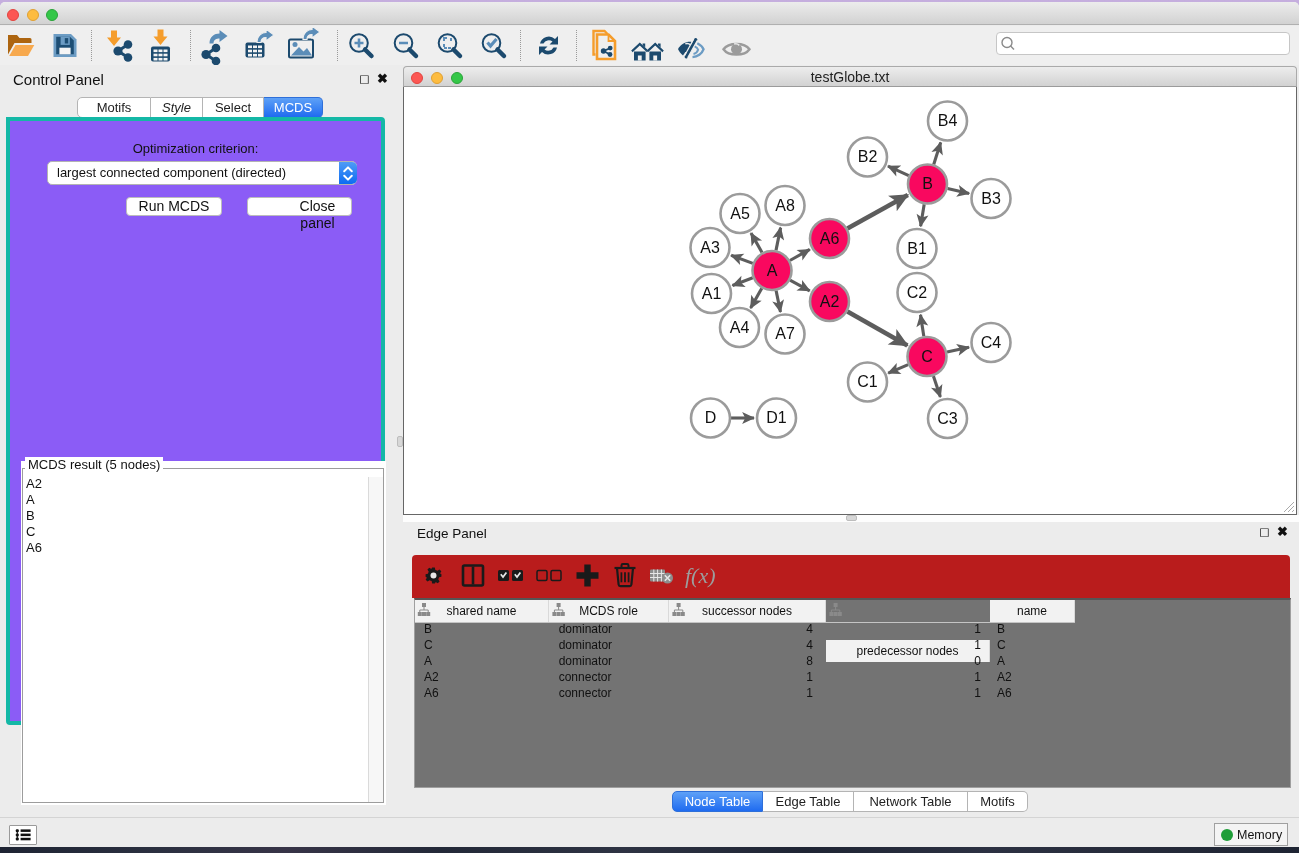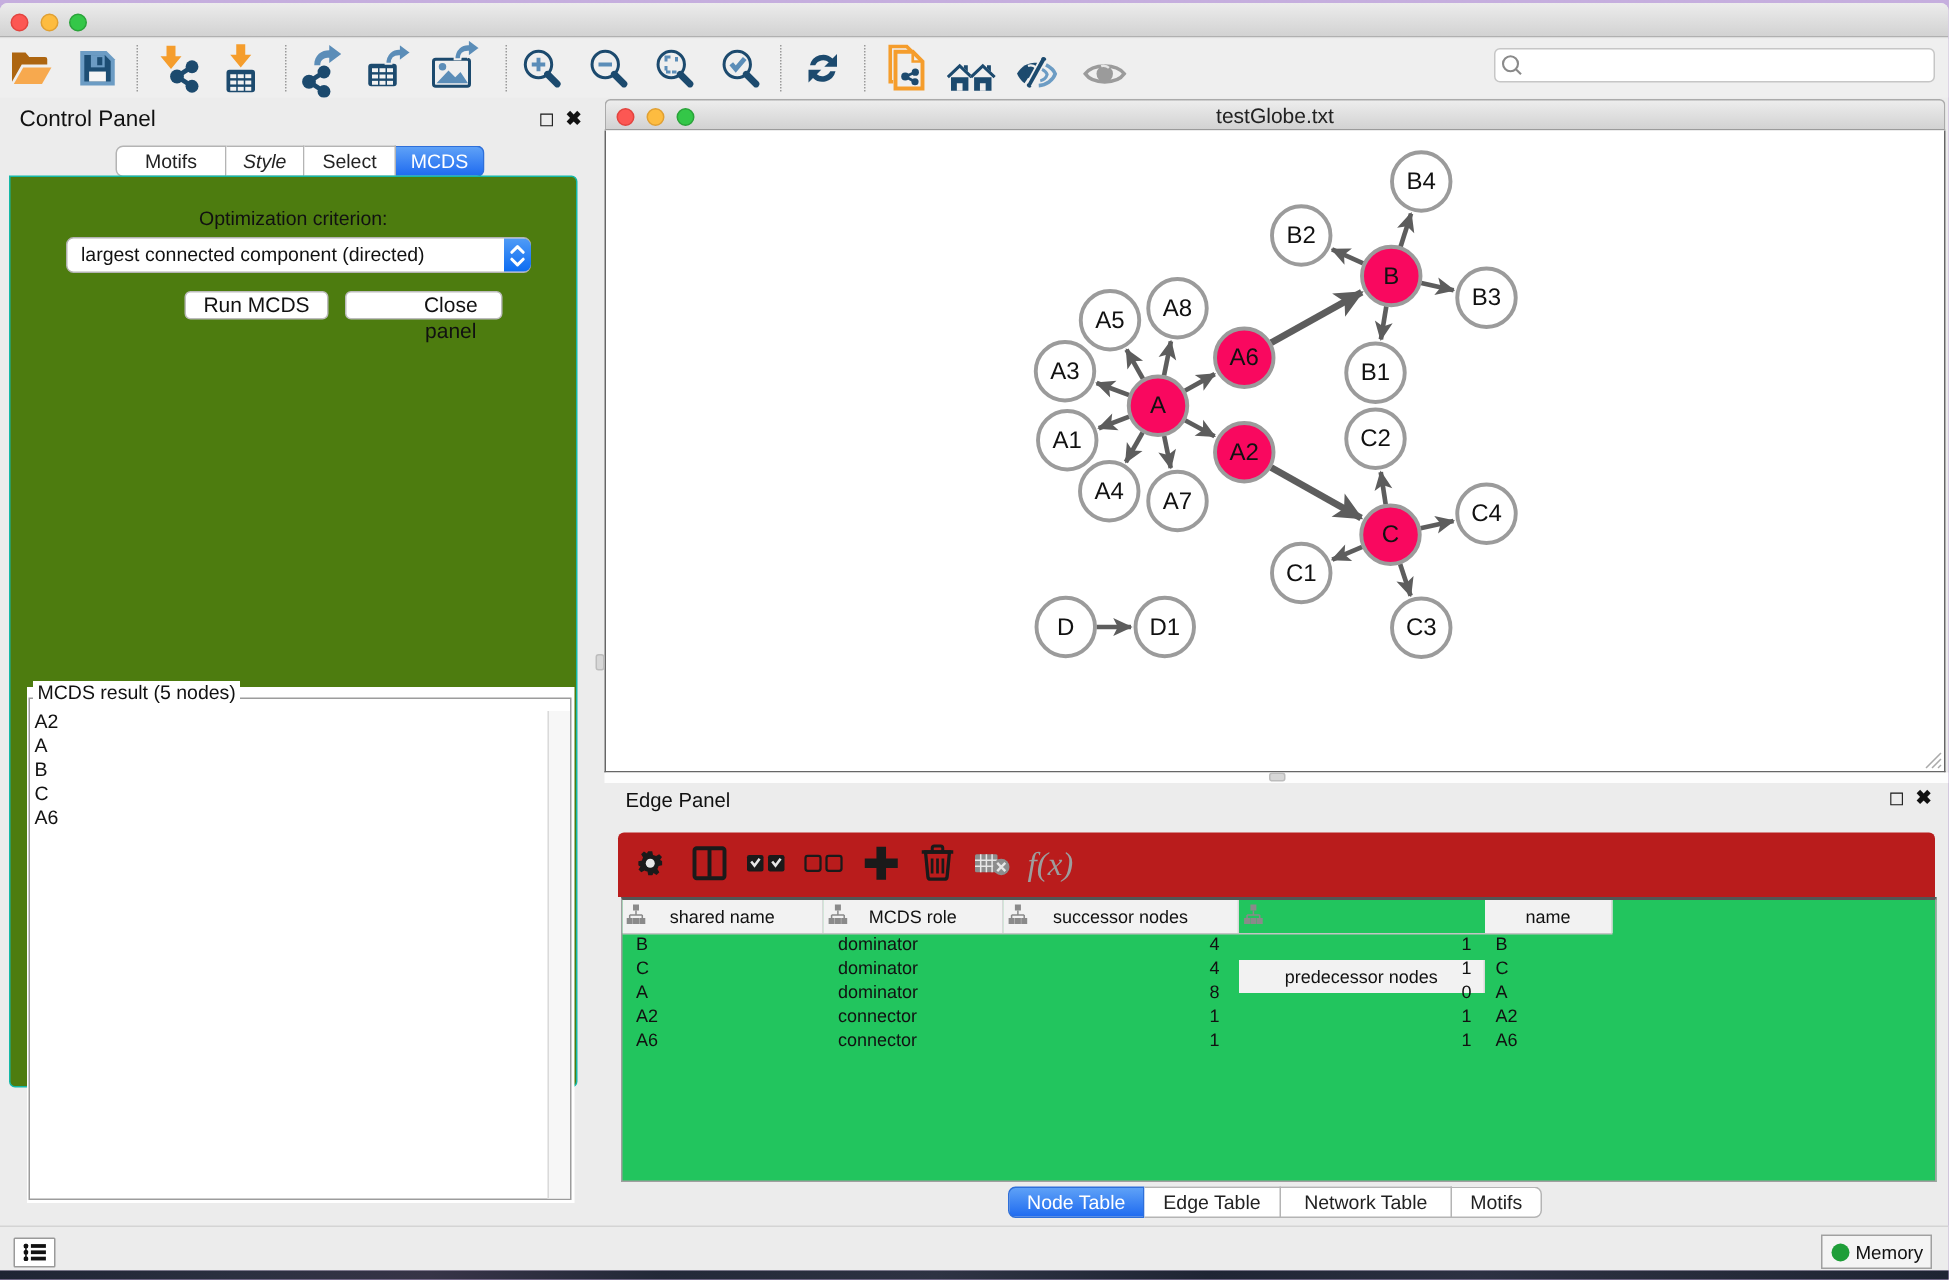--- a/index.html
+++ b/index.html
@@ -14,42 +14,42 @@
 .sep { position:absolute; top:4px; height:31px; width:0; border-left:1px dotted #9a9a9a; }
 #searchbox { position:absolute; left:996px; top:6px; width:294px; height:23px; background:#fff; border:1px solid #c6c6c6; border-radius:4px; }
 
 #cp-title { position:absolute; left:13px; top:69px; font-size:15px; color:#111; }
 .winbtn { position:absolute; font-size:13px; color:#111; }
 .tabs { position:absolute; font-size:13px; }
 .tab { position:absolute; top:0; height:21px; background:#fff; border:1px solid #b4b4b4; border-left:none; text-align:center; color:#222; line-height:20px; }
 .tab.first { border-left:1px solid #b4b4b4; border-radius:5px 0 0 5px; }
 .tab.last { border-radius:0 5px 5px 0; }
 .tab.sel { background:linear-gradient(#5ea1f7,#1f6bf0); color:#fff; border-color:#2e6fd9; }
-#cp-body { position:absolute; left:6px; top:115px; width:379px; height:608px; background:#4d7c0f; border:1px solid #14b8a6; border-radius:0 4px 4px 4px; }
+#cp-body { position:absolute; left:6px; top:115px; width:379px; height:608px; background:#8b5cf6; border:4px solid #14b8a6; border-radius:0 4px 4px 4px; }
 #opt-label { position:absolute; left:0; top:20px; width:100%; text-align:center; font-size:13px; color:#111; }
 #dropdown { position:absolute; left:37px; top:40px; width:310px; height:24px; background:#fff; border:1px solid #b3b3b3; border-radius:5px; font-size:13px; color:#111; line-height:22px; padding-left:9px; }
 #dd-btn { position:absolute; right:-1px; top:-0.5px; width:18px; height:22.5px; background:linear-gradient(#4f9bf6,#0d6cf2); border-radius:0 5px 5px 0; }
 .btn { position:absolute; height:19px; background:#fff; border:1px solid #bcbcbc; border-radius:4px; font-size:14px; color:#111; text-align:center; line-height:17px;margin-left:29px; }
 #mcds-box { position:absolute; left:11px; top:340px; width:365px; height:344px; background:#fff; }
 #mcds-fs { position:absolute; left:1px; top:7px; width:362px; height:335px; border:1px solid #9c9c9c; }
 #mcds-legend { position:absolute; left:4px; top:-4px; background:#fff; padding:0 3px; font-size:13px; color:#111; }
 #mcds-list { position:absolute; left:2px; top:15px; right:17px; bottom:2px; font-size:13px; color:#111; padding:0 0 0 3px; line-height:16px; }
 #mcds-sb { position:absolute; right:3px; top:16px; bottom:3px; width:15px; border-left:1px solid #dadada; background:#f7f7f7; }
 
 #nw { position:absolute; left:403px; top:64px; width:894px; height:449px; }
 #nw-tb { position:absolute; left:0; top:0; width:894px; height:21px; background:linear-gradient(#ededed,#d2d2d2); border:1px solid #aaa; border-bottom:1px solid #9b9b9b; border-radius:4px 4px 0 0; }
 .tl2 { position:absolute; top:4.5px; width:12px; height:12px; border-radius:50%; }
 #nw-title { position:absolute; top:2px; width:100%; text-align:center; font-size:14px; color:#222; }
 #nw-body { position:absolute; left:0; top:21px; width:894px; height:428px; background:#fff; border:1px solid #666; border-top:none; }
 
 #tp { position:absolute; left:403px; top:513px; width:896px; height:304px; }
 #tp-strip { position:absolute; left:0; top:0; width:896px; height:7px; background:#fdfdfd; }
 #tp-title { position:absolute; left:14px; top:11px; font-size:13.5px; color:#111; }
 #tp-toolbar { position:absolute; left:9px; top:40px; width:878px; height:43px; background:#b91c1c; border-radius:4px 4px 0 0; }
-#tbl { position:absolute; left:11px; top:83px; width:877px; height:190px; background:#22c55e; border:1px solid #9f9f9f; border-top:2px solid #555; font-size:12px; color:#111; }
+#tbl { position:absolute; left:11px; top:83px; width:877px; height:190px; background:#737373; border:1px solid #9f9f9f; border-top:2px solid #555; font-size:12px; color:#111; }
 .hdr { position:absolute; top:0; height:22px; background:#f2f2f2; border-right:1px solid #d9d9d9; line-height:22px; text-align:center; }
 #hdr-line { position:absolute; left:0; top:22px; width:660px; height:1px; background:#c4c4c4; }
 .cell { position:absolute; line-height:16px; }
 #tabs2 { position:absolute; left:269px; top:276px; height:21px; font-size:13px; }
 
 #status { position:absolute; left:0; top:815px; width:1299px; height:30px; border-top:1px solid #d4d4d4; background:#ececec; }
 #sb-btn { position:absolute; left:9px; top:7px; width:28px; height:20px; background:#fff; border:1px solid #9a9a9a; border-radius:1px; }
 #mem-btn { position:absolute; right:11px; top:5px; width:74px; height:23px; background:#f4f4f4; border:1px solid #a0a0a0; font-size:12.5px; color:#111; }
 #bottom-strip { position:absolute; left:0; top:847px; width:1299px; height:6px; background:linear-gradient(90deg,#1e2433 0%,#2b3040 12%,#373447 22%,#232938 34%,#2e3343 48%,#1f2534 62%,#2c3142 76%,#262b3a 88%,#1e2433 100%); }
 </style>
@@ -225,21 +225,21 @@
     <div id="opt-label">Optimization criterion:</div>
     <div id="dropdown">largest connected component (directed)
       <div id="dd-btn"><svg width="18" height="23">
             <g stroke="#fff" stroke-width="2" fill="none" stroke-linecap="round" stroke-linejoin="round">
               <path d="M5.2,9.2 L9,5.4 L12.8,9.2"></path>
               <path d="M5.2,13.8 L9,17.6 L12.8,13.8"></path>
             </g>
           </svg></div>
     </div>
     <div class="btn" style="left:87px;top:76px;width:96px;">Run MCDS</div>
-    <div class="btn" style="left:194px;top:76px;width:105px;padding-left:36px;">Close panel</div>
+    <div class="btn" style="left:208px;top:76px;width:105px;padding-left:36px;">Close panel</div>
     <div id="mcds-box">
       <div id="mcds-fs"></div>
       <div id="mcds-legend">MCDS result (5 nodes)</div>
       <div id="mcds-list">A2<br>A<br>B<br>C<br>A6</div>
       <div id="mcds-sb"></div>
     </div>
   </div>
   <div id="nw">
     <div id="nw-tb">
       <div class="tl2" style="left:7px;background:#fc5753;border:1px solid #e2443f;"></div>

